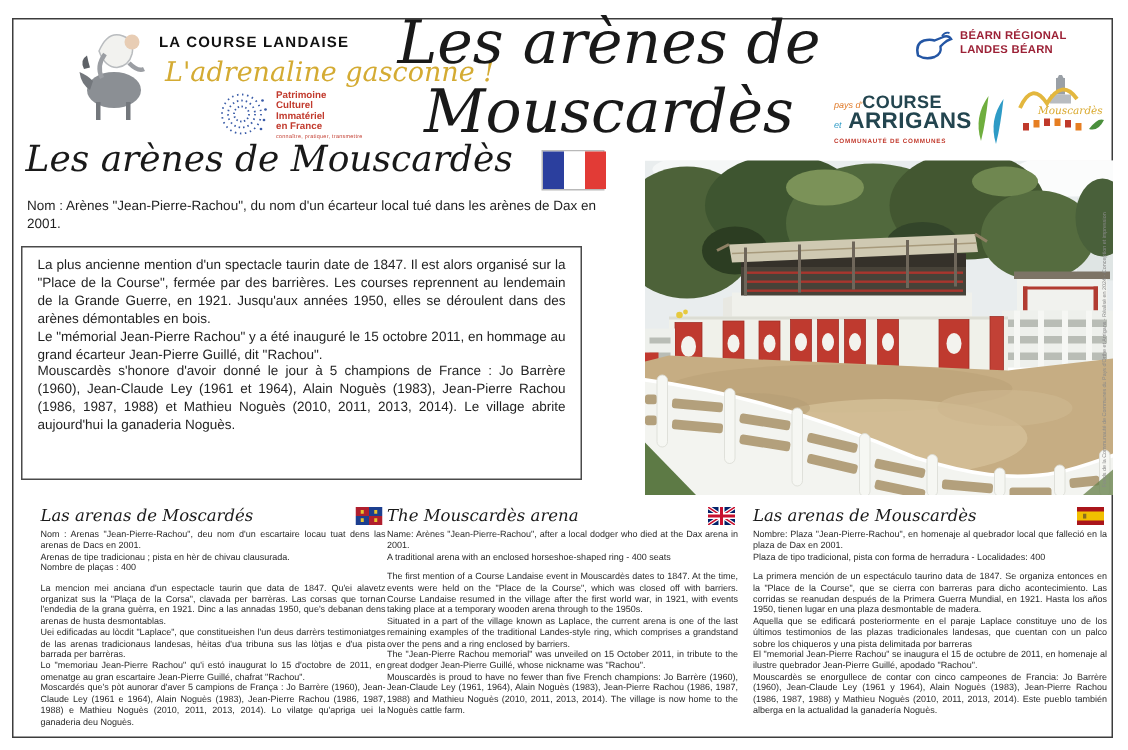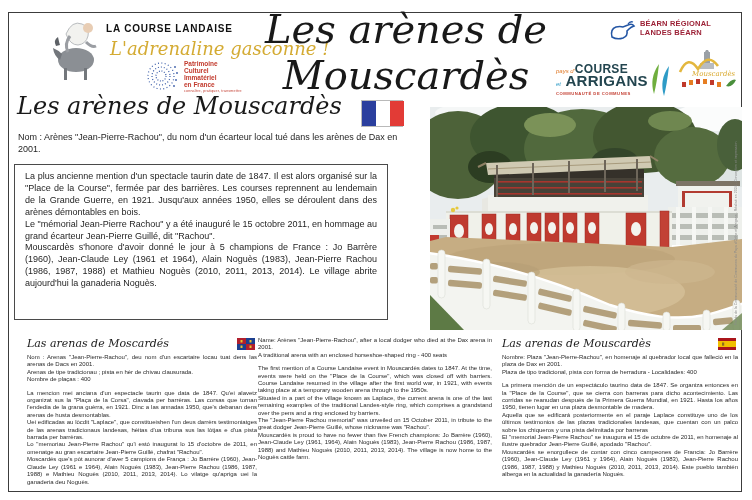--- a/index.html
+++ b/index.html
@@ -284,20 +284,32 @@
     <p>Arenas de tipe tradicionau ; pista en hèr de chivau clausurada.</p>
     <p>Nombre de plaças : 400</p>
     <div class="gap"></div>
     <p>La mencion mei anciana d'un espectacle taurin que data de 1847. Qu'ei alavetz organizat sus la "Plaça de la Corsa", clavada per barrèras. Las corsas que tornan l'endedia de la grana guèrra, en 1921. Dinc a las annadas 1950, que's debanan dens arenas de husta desmontablas.</p>
     <p>Uei edificadas au lòcdit "Laplace", que constitueishen l'un deus darrèrs testimoniatges de las arenas tradicionaus landesas, hèitas d'ua tribuna sus las lòtjas e d'ua pista barrada per barrèras.</p>
     <p>Lo "memoriau Jean-Pierre Rachou" qu'i estó inaugurat lo 15 d'octobre de 2011, en omenatge au gran escartaire Jean-Pierre Guillé, chafrat "Rachou".</p>
     <p>Moscardés que's pòt aunorar d'aver 5 campions de França : Jo Barrère (1960), Jean-Claude Ley (1961 e 1964), Alain Noguès (1983), Jean-Pierre Rachou (1986, 1987, 1988) e Mathieu Noguès (2010, 2011, 2013, 2014). Lo vilatge qu'apriga uei la ganaderia deu Noguès.</p>
   </div>
 
   <div class="abs bcol" style="left:258px;width:234px;">
+    <div class="bheading script">
+      <span>The Mouscardès arena</span>
+      <svg class="miniflag" viewBox="0 0 18 12">
+        <rect width="18" height="12" fill="#012169"></rect>
+        <path d="M0,0 L18,12 M18,0 L0,12" stroke="#fff" stroke-width="2.6"></path>
+        <path d="M0,0 L18,12 M18,0 L0,12" stroke="#C8102E" stroke-width="1"></path>
+        <rect x="7" width="4" height="12" fill="#fff"></rect>
+          <rect y="4" width="18" height="4" fill="#fff"></rect>
+        <rect x="8" width="2" height="12" fill="#C8102E"></rect>
+          <rect y="5" width="18" height="2" fill="#C8102E"></rect>
+      </svg>
+    </div>
     <p>Name: Arènes "Jean-Pierre-Rachou", after a local dodger who died at the Dax arena in 2001.</p>
     <p>A traditional arena with an enclosed horseshoe-shaped ring - 400 seats</p>
     <div class="gap"></div>
     <p>The first mention of a Course Landaise event in Mouscardès dates to 1847. At the time, events were held on the "Place de la Course", which was closed off with barriers. Course Landaise resumed in the village after the first world war, in 1921, with events taking place at a temporary wooden arena through to the 1950s.</p>
     <p>Situated in a part of the village known as Laplace, the current arena is one of the last remaining examples of the traditional Landes-style ring, which comprises a grandstand over the pens and a ring enclosed by barriers.</p>
     <p>The "Jean-Pierre Rachou memorial" was unveiled on 15 October 2011, in tribute to the great dodger Jean-Pierre Guillé, whose nickname was "Rachou".</p>
     <p>Mouscardès is proud to have no fewer than five French champions: Jo Barrère (1960), Jean-Claude Ley (1961, 1964), Alain Noguès (1983), Jean-Pierre Rachou (1986, 1987, 1988) and Mathieu Noguès (2010, 2011, 2013, 2014). The village is now home to the Noguès cattle farm.</p>
   </div>
 
   <div class="abs bcol" style="left:502px;width:236px;">

